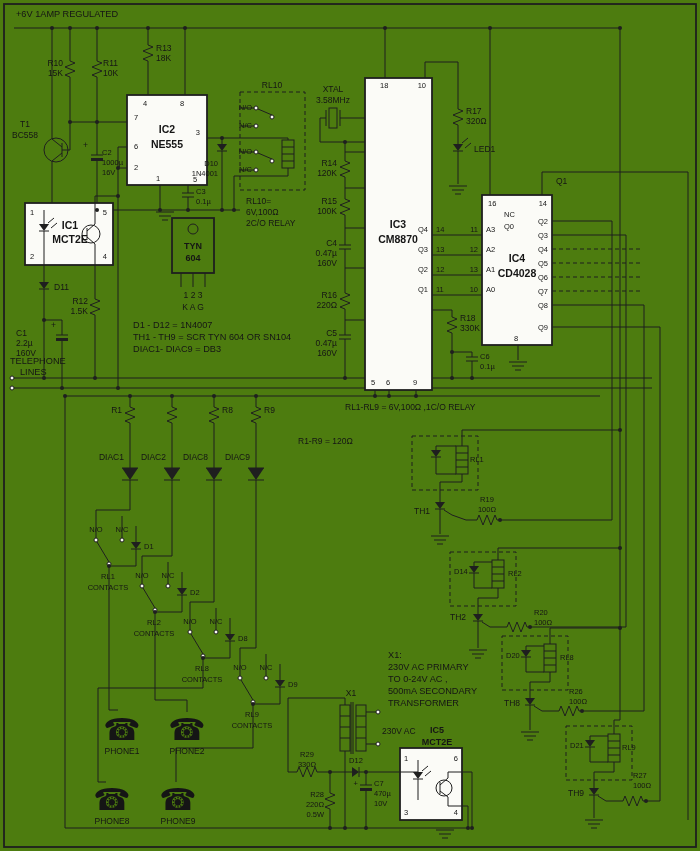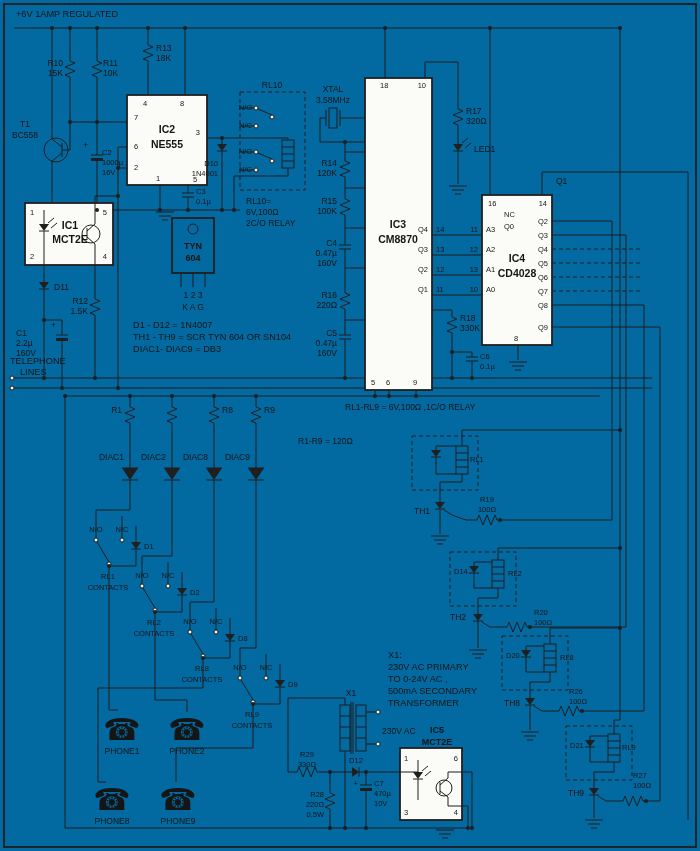--- a/index.html
+++ b/index.html
@@ -1,16 +1,16 @@
 <!DOCTYPE html>
 <html><head>
 <meta charset="utf-8">
 <style>
   html,body{margin:0;padding:0;background:#d8d8d4;}
-  .stage{position:relative;width:700px;height:851px;background:#0369a1;overflow:hidden;}
+  .stage{position:relative;width:700px;height:851px;background:#4d7c0f;overflow:hidden;}
   svg{position:absolute;left:0;top:0;}
   text{font-family:"Liberation Sans","DejaVu Sans",sans-serif;fill:#151515;}
   .t{font-size:8.5px;}
   .s{font-size:7.5px;}
   .n{font-size:9.2px;}
   .p{font-size:7.5px;}
   .b{font-size:10.5px;font-weight:bold;}
   .bb{font-size:9px;font-weight:bold;}
   .ph{font-size:30px;}
   .m{text-anchor:middle;}

